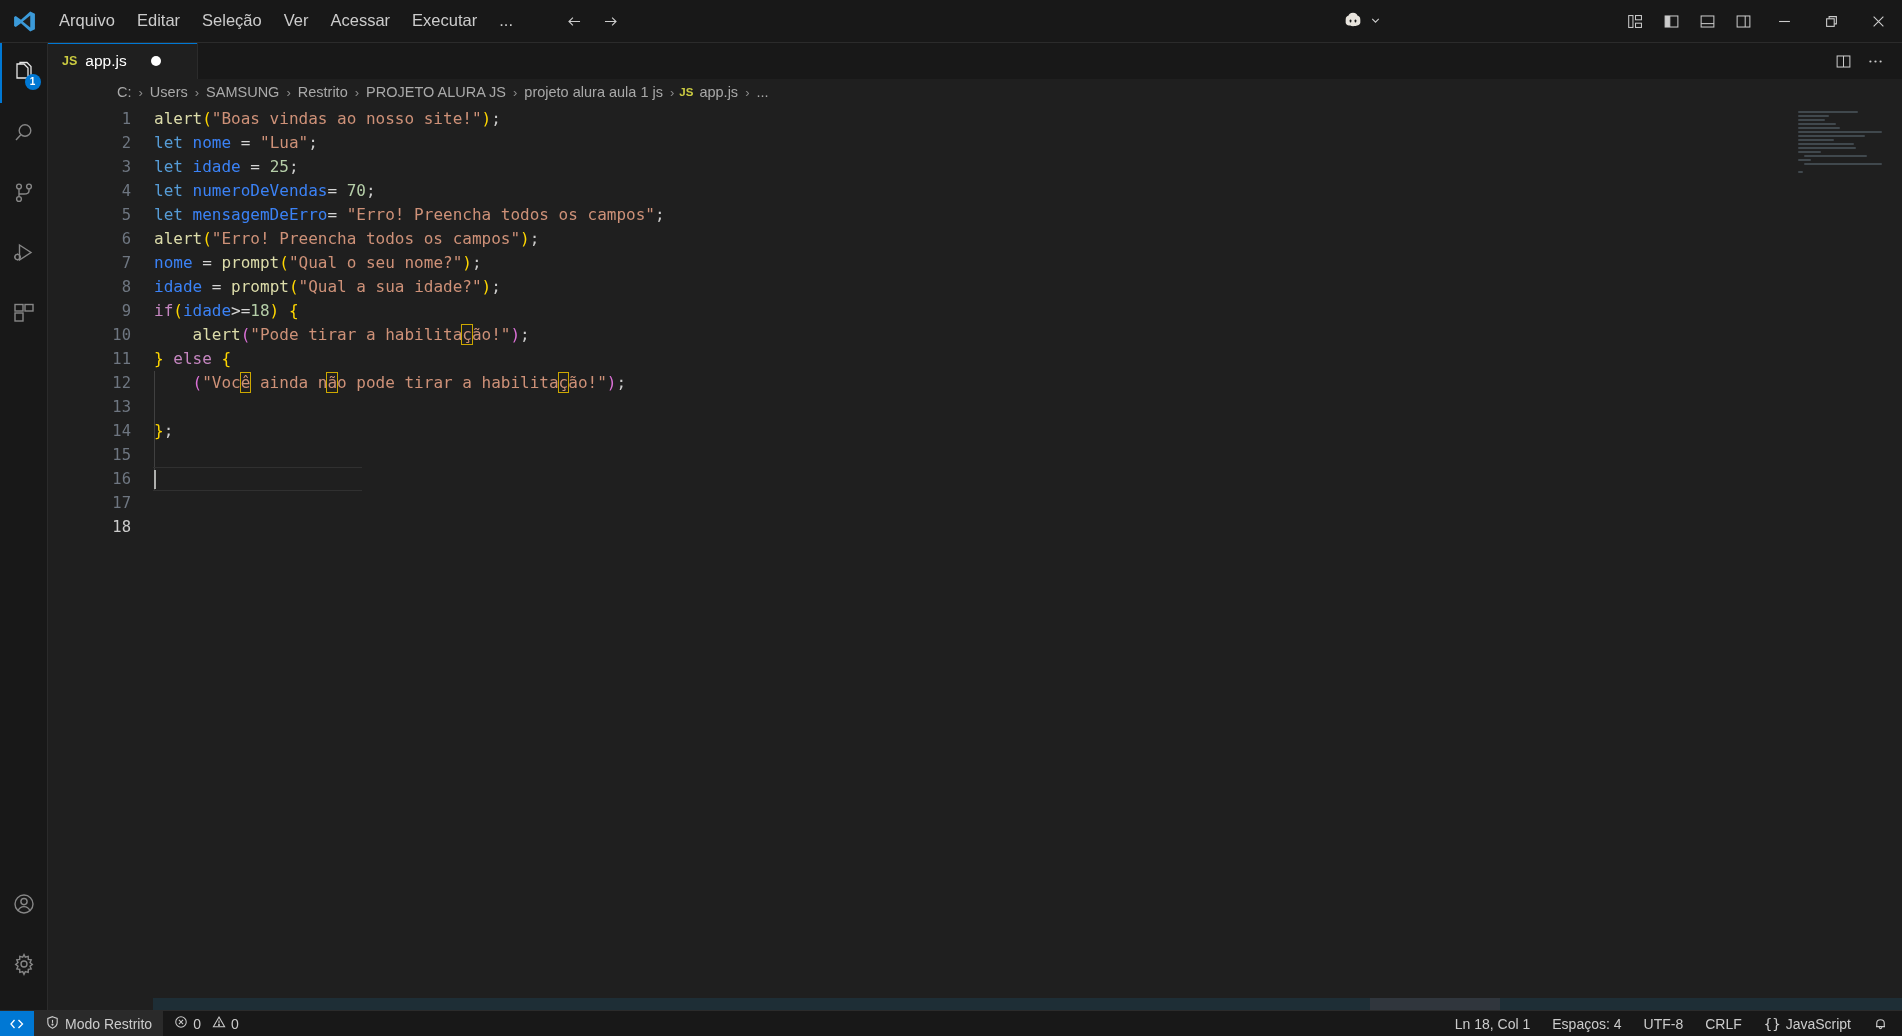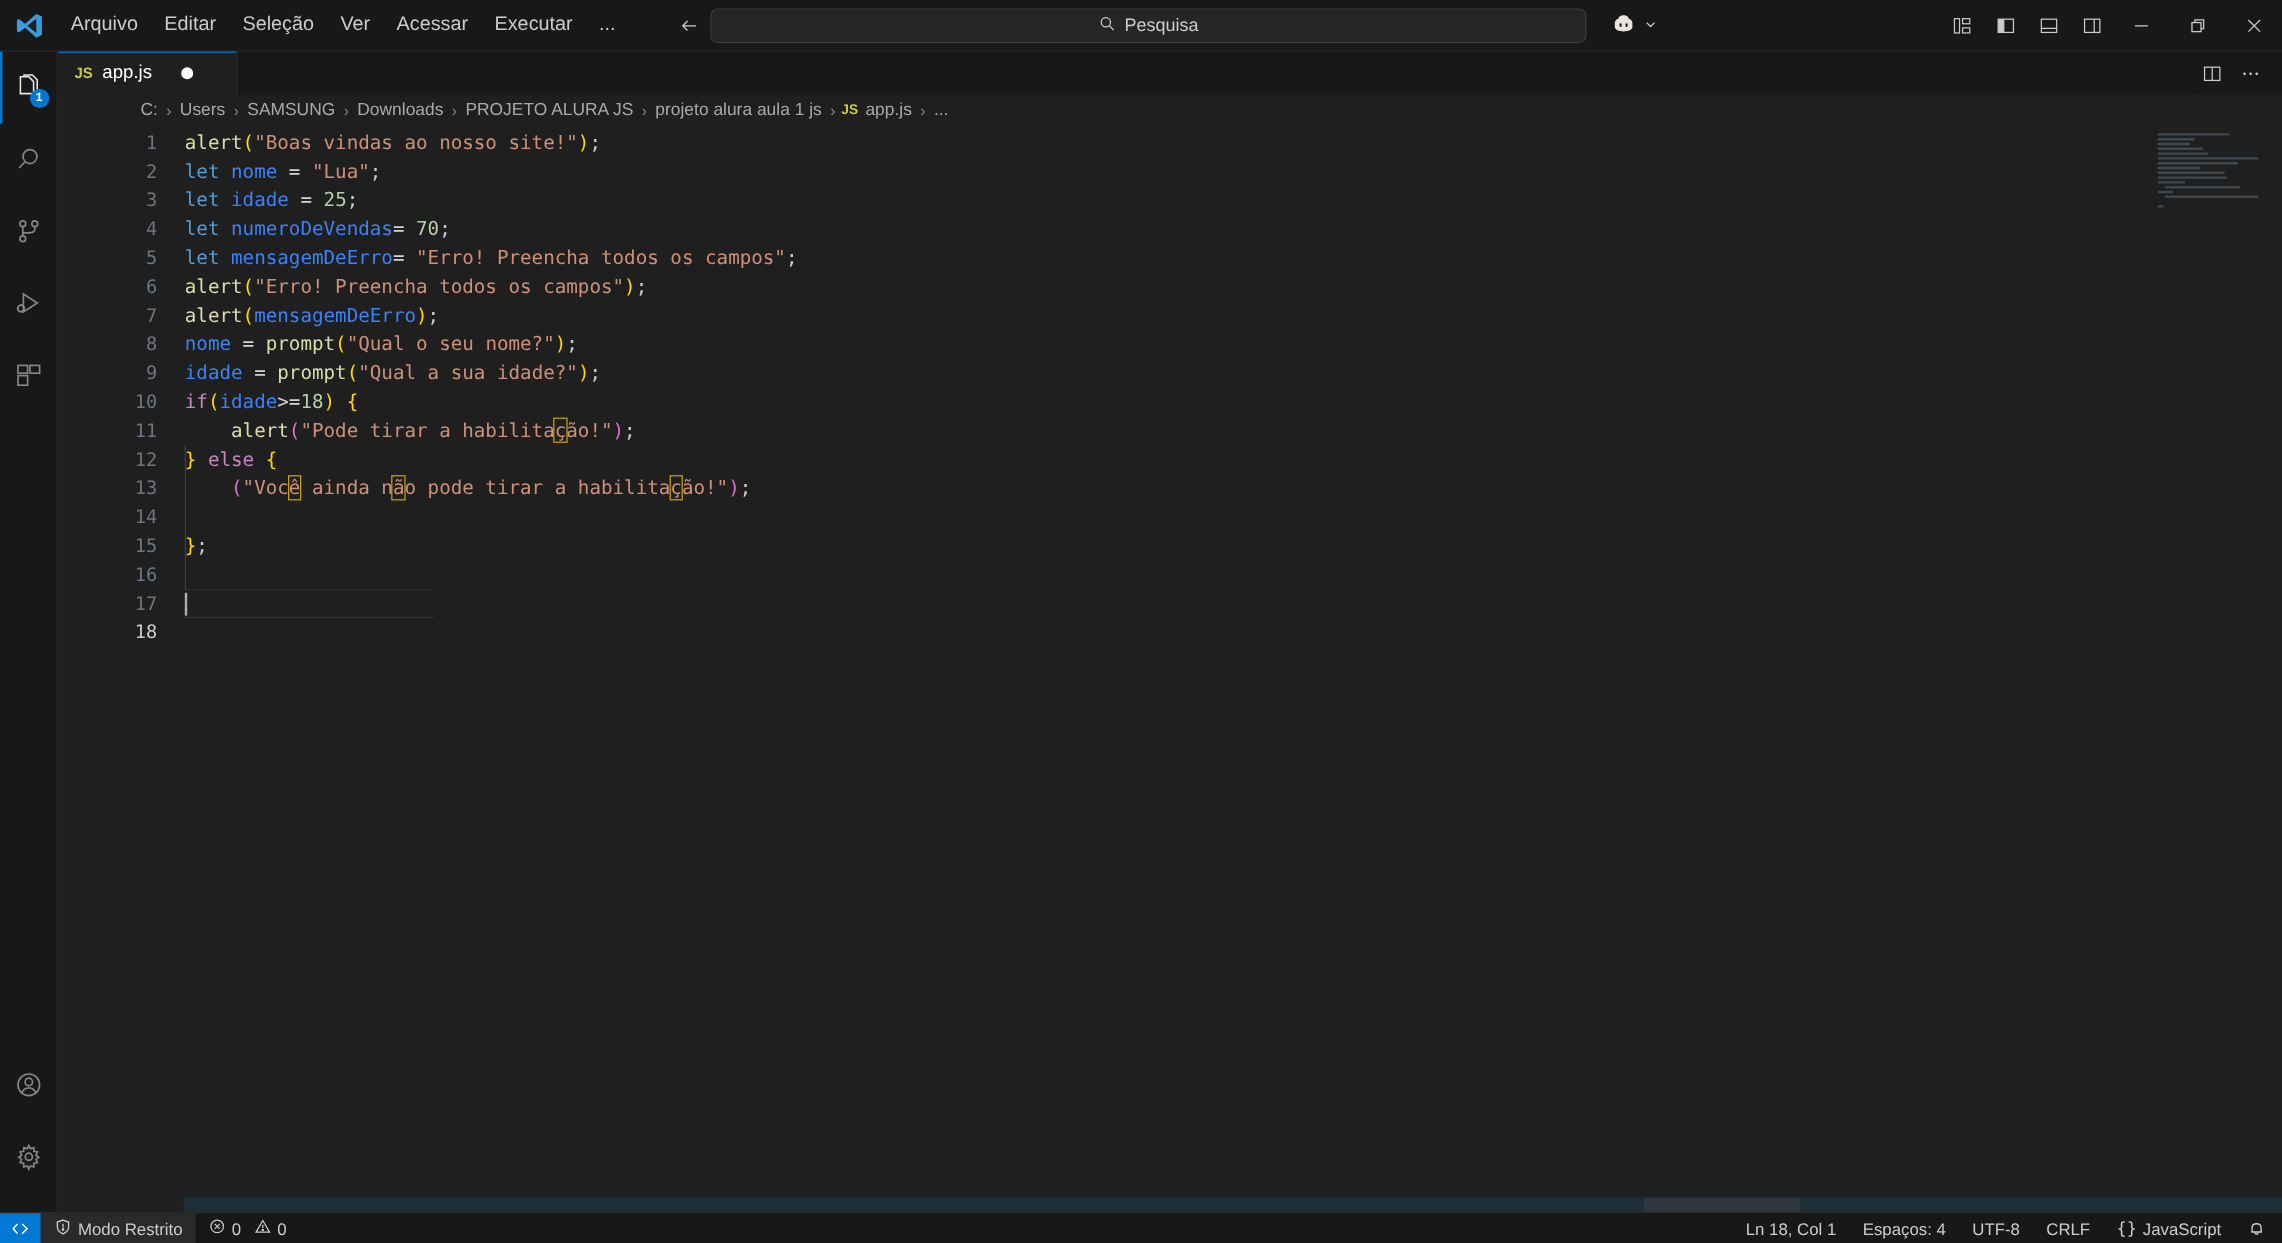--- a/index.html
+++ b/index.html
@@ -170,31 +170,20 @@
           <path d="M19 12 H5 M10 7 L5 12 L10 17"></path>
         </svg>
       </div>
       <div class="nav-arrow">
         <svg width="19" height="19" viewBox="0 0 24 24" fill="none" stroke="#cccccc" stroke-width="1.4">
           <path d="M5 12 H19 M14 7 L19 12 L14 17"></path>
         </svg>
       </div>
     </div>
 
-    <div class="search-wrap">
-      <div class="search-box">
-        <span>
-          <svg width="15" height="15" viewBox="0 0 24 24" fill="none" stroke="#cccccc" stroke-width="1.7">
-            <circle cx="10.5" cy="10.5" r="6.2"></circle>
-              <path d="M15.2 15.2 L21 21"></path>
-          </svg>
-        </span>
-        <span class="ph">Pesquisa</span>
-      </div>
-    </div>
 
     <div class="copilot">
       <span>
         <svg width="22" height="22" viewBox="0 0 24 24">
           <path d="M12 4c-3.2 0-4.4 1.6-4.8 3.2C5.6 7.6 4 8.8 4 11.6v3.2c0 2.4 3.6 4 8 4s8-1.6 8-4v-3.2c0-2.8-1.6-4-3.2-4.4C16.4 5.6 15.2 4 12 4z" fill="#e8e4dd"></path>
           <rect x="8.4" y="11.4" width="1.8" height="3.4" rx=".9" fill="#181818"></rect>
           <rect x="13.8" y="11.4" width="1.8" height="3.4" rx=".9" fill="#181818"></rect>
         </svg>
       </span>
       <span>
@@ -333,21 +322,21 @@
         </div>
       </div>
 
       <div class="breadcrumb">
         <span class="bc-item">C:</span>
         <span class="bc-sep">›</span>
         <span class="bc-item">Users</span>
         <span class="bc-sep">›</span>
         <span class="bc-item">SAMSUNG</span>
         <span class="bc-sep">›</span>
-        <span class="bc-item">Downloads</span>
+        <span class="bc-item">Restrito</span>
         <span class="bc-sep">›</span>
         <span class="bc-item">PROJETO ALURA JS</span>
         <span class="bc-sep">›</span>
         <span class="bc-item">projeto alura aula 1 js</span>
         <span class="bc-sep">›</span>
         <span class="bc-jsicon">JS</span>
         <span class="bc-item">app.js</span>
         <span class="bc-sep">›</span>
         <span class="bc-item">...</span>
       </div>
@@ -378,21 +367,20 @@
         <div class="code-col">
 
           <div class="indent" style="left:1px; top:266px; height:120px;"></div>
 
           <div class="cl"><span class="t-fn">alert</span><span class="t-p1">(</span><span class="t-str">"Boas vindas ao nosso site!"</span><span class="t-p1">)</span><span class="t-punc">;</span></div>
           <div class="cl"><span class="t-kw">let</span> <span class="t-var">nome</span> <span class="t-op">=</span> <span class="t-str">"Lua"</span><span class="t-punc">;</span></div>
           <div class="cl"><span class="t-kw">let</span> <span class="t-var">idade</span> <span class="t-op">=</span> <span class="t-num">25</span><span class="t-punc">;</span></div>
           <div class="cl"><span class="t-kw">let</span> <span class="t-var">numeroDeVendas</span><span class="t-op">=</span> <span class="t-num">70</span><span class="t-punc">;</span></div>
           <div class="cl"><span class="t-kw">let</span> <span class="t-var">mensagemDeErro</span><span class="t-op">=</span> <span class="t-str">"Erro! Preencha todos os campos"</span><span class="t-punc">;</span></div>
           <div class="cl"><span class="t-fn">alert</span><span class="t-p1">(</span><span class="t-str">"Erro! Preencha todos os campos"</span><span class="t-p1">)</span><span class="t-punc">;</span></div>
-          <div class="cl"><span class="t-fn">alert</span><span class="t-p1">(</span><span class="t-var">mensagemDeErro</span><span class="t-p1">)</span><span class="t-punc">;</span></div>
           <div class="cl"><span class="t-var">nome</span> <span class="t-op">=</span> <span class="t-fn">prompt</span><span class="t-p1">(</span><span class="t-str">"Qual o seu nome?"</span><span class="t-p1">)</span><span class="t-punc">;</span></div>
           <div class="cl"><span class="t-var">idade</span> <span class="t-op">=</span> <span class="t-fn">prompt</span><span class="t-p1">(</span><span class="t-str">"Qual a sua idade?"</span><span class="t-p1">)</span><span class="t-punc">;</span></div>
           <div class="cl"><span class="t-ctrl">if</span><span class="t-p1">(</span><span class="t-var">idade</span><span class="t-op">&gt;=</span><span class="t-num">18</span><span class="t-p1">)</span> <span class="t-p1">{</span></div>
           <div class="cl">    <span class="t-fn">alert</span><span class="t-p2">(</span><span class="t-str">"Pode tirar a habilita</span><span class="t-str hl-char">ç</span><span class="t-str">ão!"</span><span class="t-p2">)</span><span class="t-punc">;</span></div>
           <div class="cl"><span class="t-p1">}</span> <span class="t-ctrl">else</span> <span class="t-p1">{</span></div>
           <div class="cl">    <span class="t-p2">(</span><span class="t-str">"Voc</span><span class="t-str hl-char">ê</span><span class="t-str"> ainda n</span><span class="t-str hl-char">ã</span><span class="t-str">o pode tirar a habilita</span><span class="t-str hl-char">ç</span><span class="t-str">ão!"</span><span class="t-p2">)</span><span class="t-punc">;</span></div>
           <div class="cl"></div>
           <div class="cl"><span class="t-p1">}</span><span class="t-punc">;</span></div>
           <div class="cl"></div>
           <div class="cl cur"><span class="cursor"></span></div>

